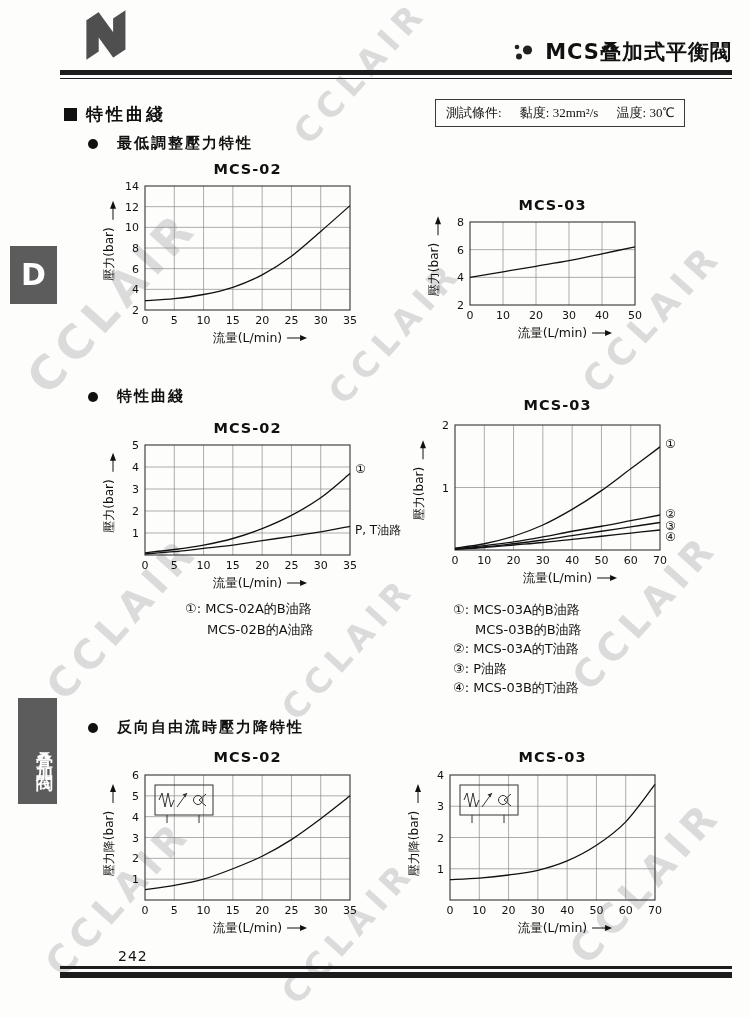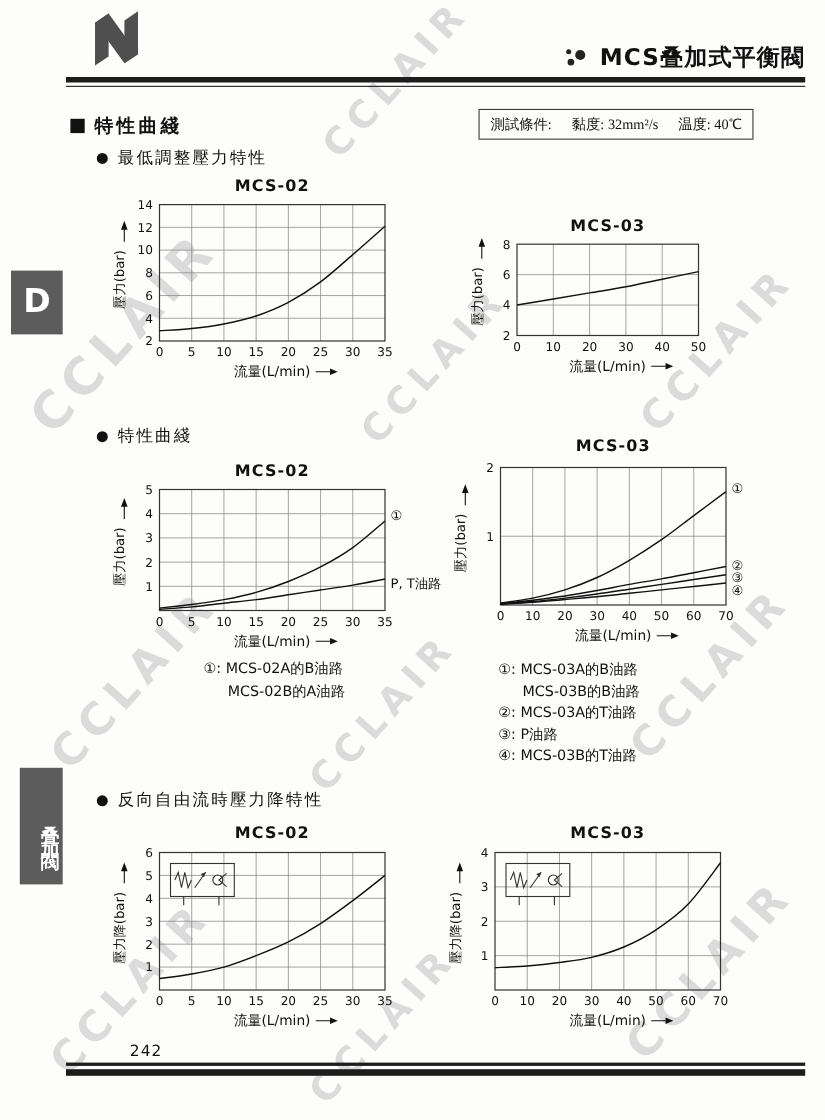--- a/index.html
+++ b/index.html
@@ -7,21 +7,21 @@
         font-family:"DejaVu Sans","Liberation Sans",sans-serif;color:#111;}
   .abs{position:absolute;}
   .fg{position:absolute;z-index:1;}
   .watermark{position:absolute;z-index:0;color:#dbdbdb;font-weight:bold;white-space:nowrap;
              transform:translate(-50%,-50%) rotate(-48deg);letter-spacing:7px;}
   .rule{background:#1d1d1d;}
   .heading-row{display:flex;align-items:center;}
   .sq{width:13px;height:13px;background:#111;margin-right:9px;flex:0 0 auto;}
   .bullet{width:10px;height:10px;border-radius:50%;background:#111;margin-right:9px;flex:0 0 auto;}
   .section-title{font-weight:bold;font-size:17px;letter-spacing:3px;}
-  .subsection-title{font-weight:normal;font-size:15px;letter-spacing:2px;}
+  .subsection-title{font-weight:bold;font-size:15px;letter-spacing:2px;margin-left:10px;}
   .test-box{border:1px solid #3a3a3a;height:26px;line-height:26px;font-size:13px;padding:0 10px;white-space:nowrap;}
   .test-box span{margin-right:14px;font-family:Liberation Serif, serif;}
   .page-title{font-size:21px;font-weight:bold;letter-spacing:1px;white-space:nowrap;}
   .title-row{display:flex;align-items:center;gap:9px;}
   .legend{font-size:13px;line-height:21px;white-space:nowrap;}
   .legend .indent{padding-left:22px;}
   .side-tab{background:#5c5c5c;color:#fff;text-align:center;}
   .tab-d{width:47px;height:58px;line-height:58px;font-size:30px;font-weight:bold;}
   .tab-stack{width:39px;height:106px;writing-mode:vertical-rl;letter-spacing:12px;
              font-size:17px;font-weight:bold;padding-top:10px;box-sizing:border-box;}
@@ -65,21 +65,21 @@
   <div class="fg rule" style="left:60px;top:78px;width:672px;height:1px;"></div>
 
   <div class="fg heading-row" style="left:64px;top:103px;">
     <span class="sq"></span>
     <span class="section-title">特性曲綫</span>
   </div>
 
   <div class="fg test-box" style="left:435px;top:99px;">
     <span>測試條件:</span>
     <span>黏度: 32mm²/s</span>
-    <span style="margin-right:0;">温度: 40℃</span>
+    <span style="margin-right:0;">温度: 30℃</span>
   </div>
 
   <div class="fg heading-row" style="left:88px;top:134px;">
     <span class="bullet"></span>
     <span class="subsection-title">最低調整壓力特性</span>
   </div>
 
   <svg id="chart-0" class="fg" style="left:95px;top:158px;" width="310" height="195">
       <text x="152.5" y="16" fill="#111" font-size="14.5" text-anchor="middle" font-weight="bold" letter-spacing="1px">MCS-02</text>
       <line x1="79.28571428571428" y1="28" x2="79.28571428571428" y2="152" stroke="#8a8a8a" stroke-width="0.7"></line>

